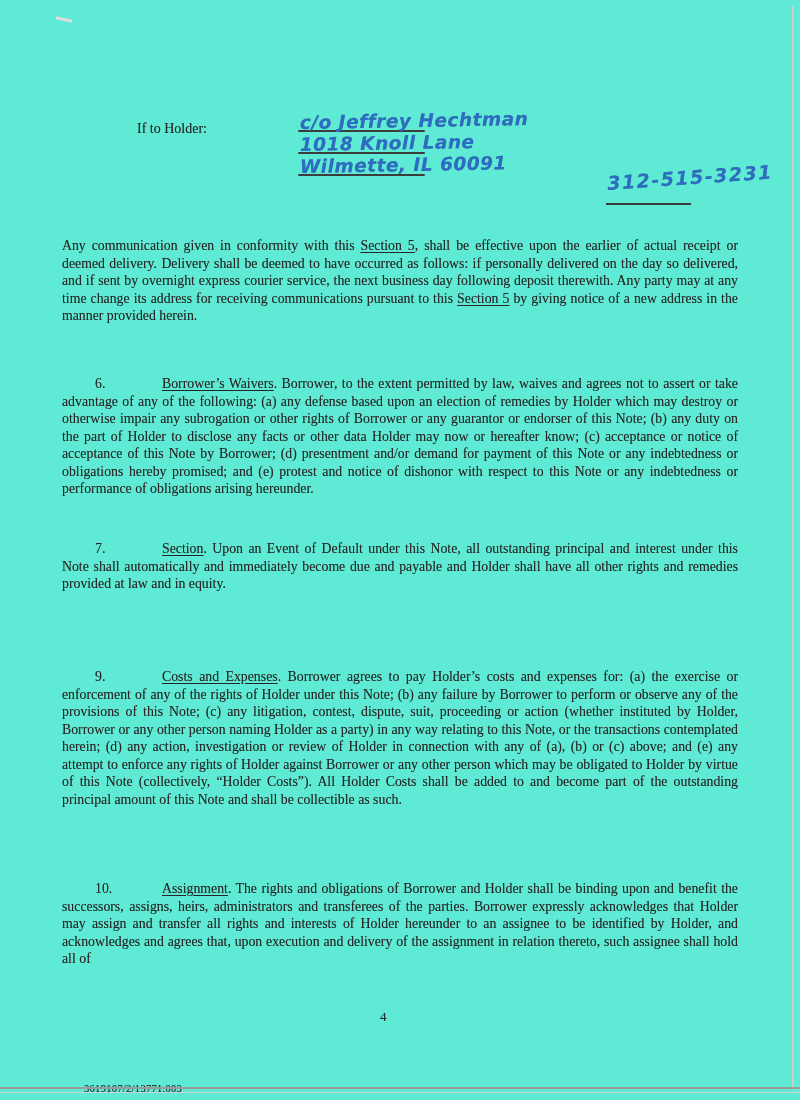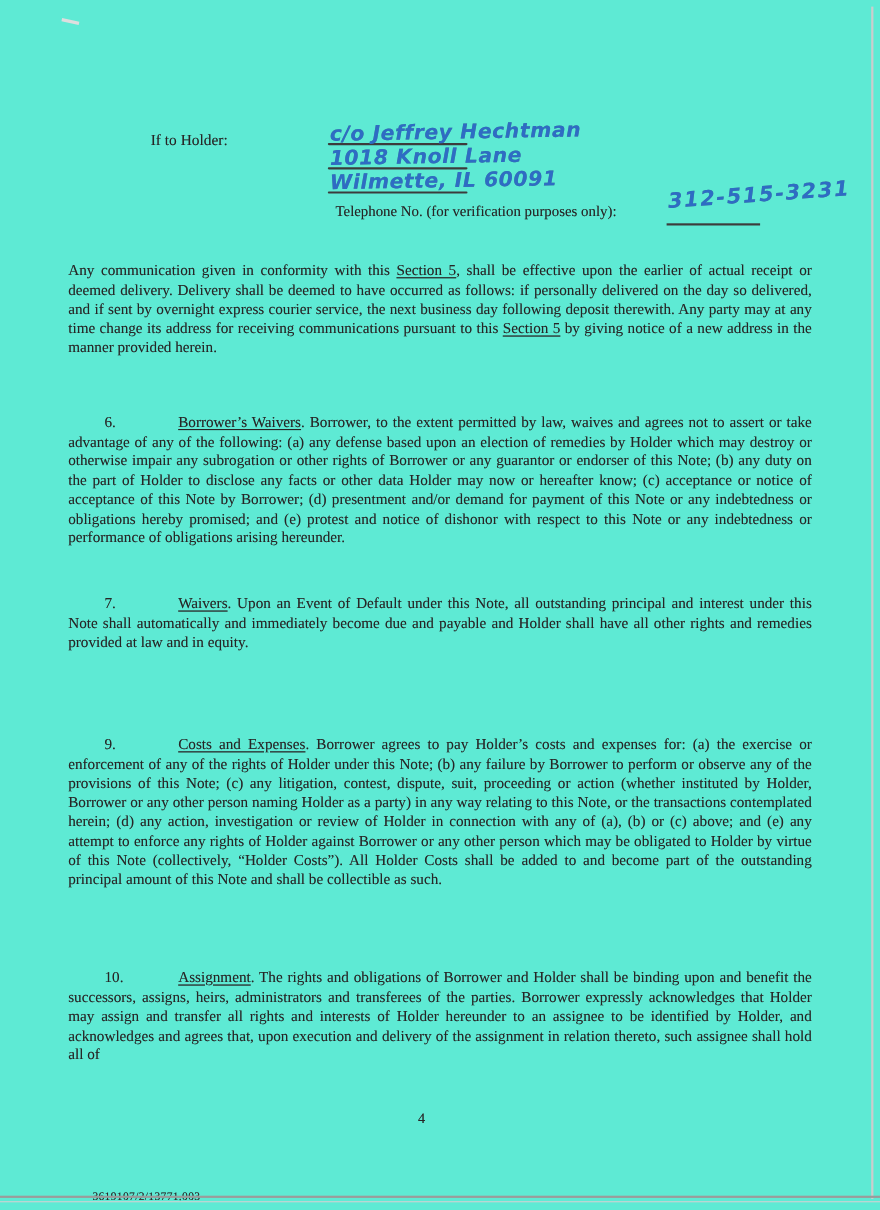--- a/index.html
+++ b/index.html
@@ -85,29 +85,28 @@
     <div class="addr-line">
       <span class="rule"></span>
       <span class="hw">1018 Knoll Lane</span>
     </div>
     <div class="addr-line">
       <span class="rule"></span>
       <span class="hw">Wilmette, IL 60091</span>
     </div>
   </div>
 
-  <div class="tel-label">Telephone No. (for verification purposes only):</div>
   <div class="tel-rule"></div>
   <div class="hw tel-number">312-515-3231</div>
 
   <p class="block" style="top:237px;"><span>Any communication given in conformity with this </span><span class="u">Section 5</span><span>, shall be effective upon the earlier of actual receipt or deemed delivery.  Delivery shall be deemed to have occurred as follows:  if personally delivered on the day so delivered, and if sent by overnight express courier service, the next business day following deposit therewith.  Any party may at any time change its address for receiving communications pursuant to this </span><span class="u">Section 5</span><span> by giving notice of a new address in the manner provided herein.</span></p>
 
   <p class="block" style="top:375px;"><span class="sec-num">6.</span><span class="u">Borrower’s Waivers</span><span>.  Borrower, to the extent permitted by law, waives and agrees not to assert or take advantage of any of the following:  (a) any defense based upon an election of remedies by Holder which may destroy or otherwise impair any subrogation or other rights of Borrower or any guarantor or endorser of this Note; (b) any duty on the part of Holder to disclose any facts or other data Holder may now or hereafter know; (c) acceptance or notice of acceptance of this Note by Borrower; (d) presentment and/or demand for payment of this Note or any indebtedness or obligations hereby promised; and (e) protest and notice of dishonor with respect to this Note or any indebtedness or performance of obligations arising hereunder.</span></p>
 
-  <p class="block" style="top:540px;"><span class="sec-num">7.</span><span class="u">Waivers</span><span>.  Upon an Event of Default under this Note, all outstanding principal and interest under this Note shall automatically and immediately become due and payable and Holder shall have all other rights and remedies provided at law and in equity.</span></p>
+  <p class="block" style="top:540px;"><span class="sec-num">7.</span><span class="u">Section</span><span>.  Upon an Event of Default under this Note, all outstanding principal and interest under this Note shall automatically and immediately become due and payable and Holder shall have all other rights and remedies provided at law and in equity.</span></p>
 
 
   <p class="block" style="top:668px;"><span class="sec-num">9.</span><span class="u">Costs and Expenses</span><span>.  Borrower agrees to pay Holder’s costs and expenses for:  (a) the exercise or enforcement of any of the rights of Holder under this Note; (b) any failure by Borrower to perform or observe any of the provisions of this Note; (c) any litigation, contest, dispute, suit, proceeding or action (whether instituted by Holder, Borrower or any other person naming Holder as a party) in any way relating to this Note, or the transactions contemplated herein; (d) any action, investigation or review of Holder in connection with any of (a), (b) or (c) above; and (e) any attempt to enforce any rights of Holder against Borrower or any other person which may be obligated to Holder by virtue of this Note (collectively, “Holder Costs”).  All Holder Costs shall be added to and become part of the outstanding principal amount of this Note and shall be collectible as such.</span></p>
 
   <p class="block" style="top:880px;"><span class="sec-num">10.</span><span class="u">Assignment</span><span>.  The rights and obligations of Borrower and Holder shall be binding upon and benefit the successors, assigns, heirs, administrators and transferees of the parties.  Borrower expressly acknowledges that Holder may assign and transfer all rights and interests of Holder hereunder to an assignee to be identified by Holder, and acknowledges and agrees that, upon execution and delivery of the assignment in relation thereto, such assignee shall hold all of</span></p>
 
   <div class="doc-num">3619107/2/13771.003</div>
   <div class="page-num">4</div>
 
   <div class="edge-right"></div>

